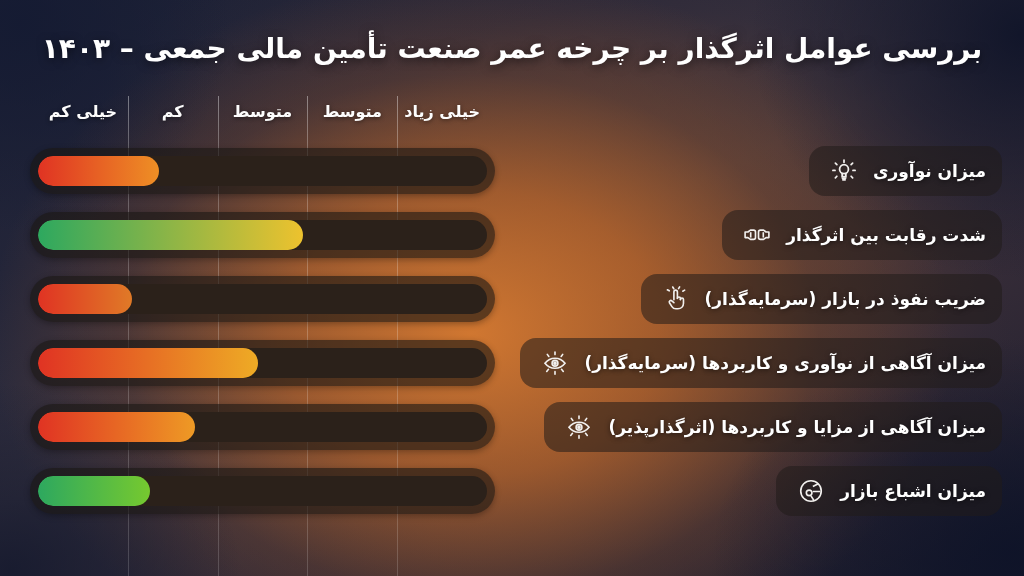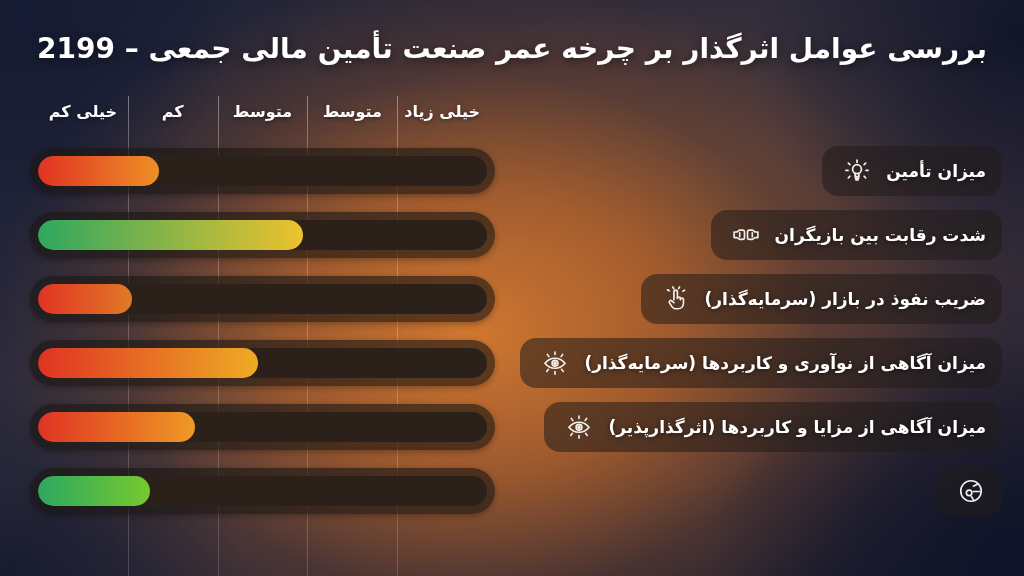--- a/index.html
+++ b/index.html
@@ -102,21 +102,21 @@
     color:#f2f0ee;
   }
   .ico svg{display:block;}
 </style>
 </head>
 <body>
 
 <div class="stage">
 
   <div class="title-wrap">
-    <div class="title">بررسی عوامل اثرگذار بر چرخه عمر صنعت تأمین مالی جمعی – 2199</div>
+    <div class="title">بررسی عوامل اثرگذار بر چرخه عمر صنعت تأمین مالی جمعی – ۱۴۰۳</div>
   </div>
 
   <div class="chart">
     <div class="grid">
         <div class="gl" style="left: 127.8px;"></div>
         <div class="gl" style="left: 217.6px;"></div>
         <div class="gl" style="left: 307.4px;"></div>
         <div class="gl" style="left: 397.2px;"></div>
       </div>
     <div class="scale">
@@ -129,42 +129,42 @@
     <div class="rows">
         <div class="row">
           <div class="track-wrap">
             <div class="track">
               <div class="inner">
                 <div class="fill" title="میزان نوآوری: کم" style="width: 121.23px; background: linear-gradient(to right, rgb(224, 51, 35) 0%, rgb(238, 143, 37) 100%);"></div>
               </div>
             </div>
           </div>
           <div class="pill">
-            <span class="txt">میزان تأمین</span>
+            <span class="txt">میزان نوآوری</span>
             <span class="ico">
               <svg width="28" height="28" viewBox="0 0 24 24" fill="none" stroke="currentColor" stroke-width="1.5" stroke-linecap="round">
                 <path d="M12 14.2c-2.1 0-3.8-1.7-3.8-3.8S9.9 6.6 12 6.6s3.8 1.7 3.8 3.8-1.7 3.8-3.8 3.8z"></path>
                 <path d="M10.4 14.2v2.6h3.2v-2.6"></path>
                 <path d="M10.6 18.1h2.8"></path>
                 <path d="M11 19.6h2"></path>
                 <path d="M12 2.6v1.8M4.6 5.2l1.3 1.3M19.4 5.2l-1.3 1.3M2.5 11.5h1.8M19.7 11.5h1.8M4.6 17.8l1.3-1.3M19.4 17.8l-1.3-1.3"></path>
               </svg>
             </span>
           </div>
         </div>
         <div class="row">
           <div class="track-wrap">
             <div class="track">
               <div class="inner">
                 <div class="fill" title="شدت رقابت بین بازیگران: متوسط" style="width: 264.91px; background: linear-gradient(to right, rgb(45, 168, 95) 0%, rgb(237, 194, 46) 100%);"></div>
               </div>
             </div>
           </div>
           <div class="pill">
-            <span class="txt">شدت رقابت بین بازیگران</span>
+            <span class="txt">شدت رقابت بین اثرگذار</span>
             <span class="ico">
               <svg width="28" height="28" viewBox="0 0 24 24" fill="none" stroke="currentColor" stroke-width="1.4" stroke-linejoin="round">
                 <path d="M1.8 9.4h2.4l2.2-1.6h2.7c.9 0 1.6.7 1.6 1.6v4.8c0 .9-.7 1.6-1.6 1.6H6.4L4.2 14.2H1.8z"></path>
                 <path d="M6.6 9.6v4.6"></path>
                 <path d="M22.2 9.4h-2.4l-2.2-1.6h-2.7c-.9 0-1.6.7-1.6 1.6v4.8c0 .9.7 1.6 1.6 1.6h2.7l2.2-1.6h2.4z"></path>
                 <path d="M17.4 9.6v4.6"></path>
               </svg>
             </span>
           </div>
         </div>
@@ -230,20 +230,21 @@
         </div>
         <div class="row">
           <div class="track-wrap">
             <div class="track">
               <div class="inner">
                 <div class="fill" title="میزان اشباع بازار: کم" style="width: 112.25px; background: linear-gradient(to right, rgb(45, 168, 95) 0%, rgb(118, 201, 47) 100%);"></div>
               </div>
             </div>
           </div>
           <div class="pill">
+            <span class="txt">میزان اشباع بازار</span>
             <span class="ico">
               <svg width="28" height="28" viewBox="0 0 24 24" fill="none" stroke="currentColor" stroke-width="1.4" stroke-linejoin="round">
                 <path d="M12 3.2a8.8 8.8 0 018.8 8.8 8.8 8.8 0 01-8.8 8.8A8.8 8.8 0 013.2 12 8.8 8.8 0 0112 3.2z"></path>
                 <circle cx="10.4" cy="13.6" r="2.4"></circle>
                 <path d="M13.6 8.2l4.6-2.4M13.6 12.4h6.4M12 16.2l2.8 4.4"></path>
               </svg>
             </span>
           </div>
         </div>
       </div>

